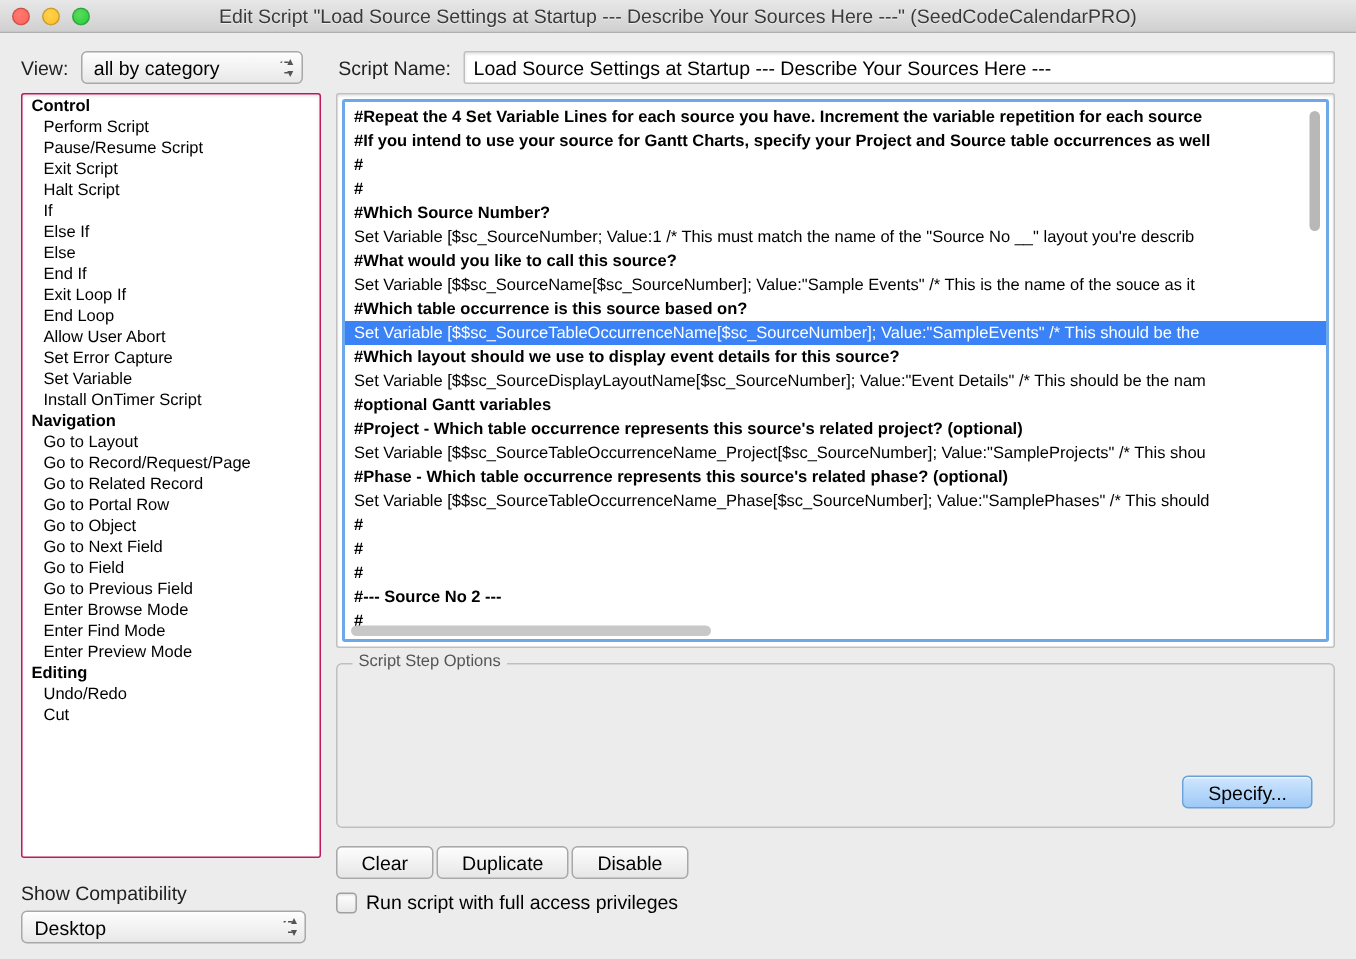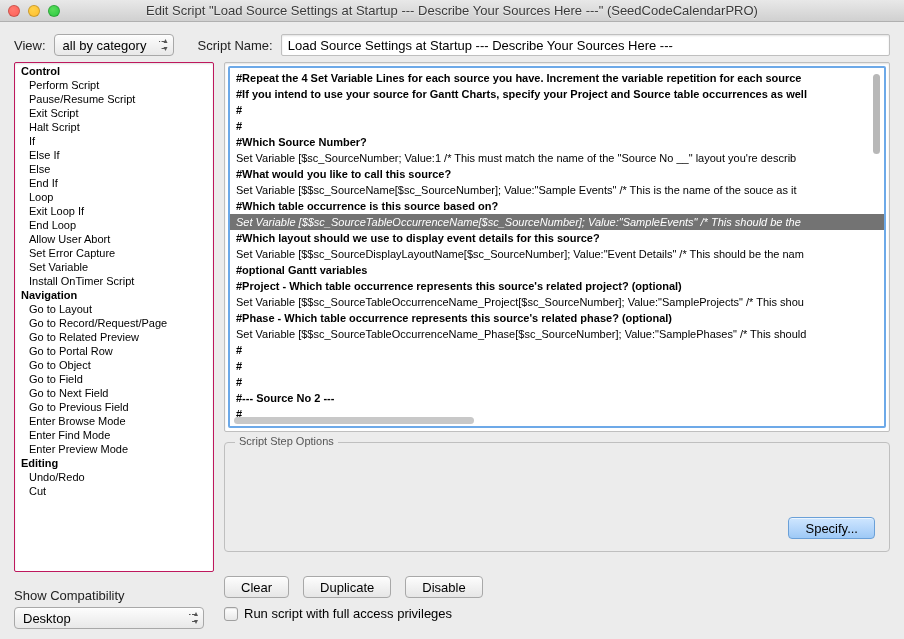--- a/index.html
+++ b/index.html
@@ -166,23 +166,22 @@
       line-height: 16px;
       white-space: nowrap;
       position: relative;
     }
     .script-line {
       padding: 0 6px;
       white-space: nowrap;
     }
     .script-line.bold { font-weight: bold; }
     .script-line.selected {
-      background: #737373;
+      background: #3b82f6;
       color: #fff;
-      font-style: italic;
     }
     .fake-vscroll {
       position: absolute;
       right: 4px;
       top: 6px;
       width: 7px;
       height: 80px;
       background: #b8b8b8;
       border-radius: 4px;
     }
@@ -227,23 +226,23 @@
       display: inline-flex;
       align-items: center;
       box-shadow: 0 1px 0 rgba(255,255,255,0.6) inset;
       cursor: default;
     }
     .btn.primary {
       background: linear-gradient(to bottom, #cfe6ff, #9ec9f6);
       border-color: #6aa0d8;
     }
     .button-row {
-      margin-top: 24px;
-      display: flex;
-      gap: 14px;
+      margin-top: 12px;
+      display: flex;
+      gap: 2px;
       align-items: flex-end;
     }
     .checkbox-row {
       margin-top: 8px;
       display: flex;
       align-items: center;
       gap: 6px;
       font-size: 13px;
     }
     .checkbox {
@@ -266,21 +265,21 @@
     <div class="traffic-light tl-yellow"></div>
     <div class="traffic-light tl-green"></div>
   </div>
   <div class="title-text">Edit Script "Load Source Settings at Startup --- Describe Your Sources Here ---" (SeedCodeCalendarPRO)</div>
 </div>
 
 <div class="content">
 
   <div class="top-row">
     <span class="label">View:</span>
-    <div class="select" style="width:120px">
+    <div class="select" style="width:148px">
       <span>all by category</span>
       <span class="arrows">▴<br>▾</span>
     </div>
     <span style="width:8px"></span>
     <span class="label">Script Name:</span>
     <input class="text-input" value="Load Source Settings at Startup --- Describe Your Sources Here ---" style="">
   </div>
 
   <div class="main-area">
 
@@ -288,35 +287,34 @@
       <div class="listbox" id="steps-list">
           <div class="list-category">Control</div>
           <div class="list-item">Perform Script</div>
           <div class="list-item">Pause/Resume Script</div>
           <div class="list-item">Exit Script</div>
           <div class="list-item">Halt Script</div>
           <div class="list-item">If</div>
           <div class="list-item">Else If</div>
           <div class="list-item">Else</div>
           <div class="list-item">End If</div>
-          <div class="list-item">Loop</div>
           <div class="list-item">Exit Loop If</div>
           <div class="list-item">End Loop</div>
           <div class="list-item">Allow User Abort</div>
           <div class="list-item">Set Error Capture</div>
           <div class="list-item">Set Variable</div>
           <div class="list-item">Install OnTimer Script</div>
           <div class="list-category">Navigation</div>
           <div class="list-item">Go to Layout</div>
           <div class="list-item">Go to Record/Request/Page</div>
-          <div class="list-item">Go to Related Preview</div>
+          <div class="list-item">Go to Related Record</div>
           <div class="list-item">Go to Portal Row</div>
           <div class="list-item">Go to Object</div>
+          <div class="list-item">Go to Next Field</div>
           <div class="list-item">Go to Field</div>
-          <div class="list-item">Go to Next Field</div>
           <div class="list-item">Go to Previous Field</div>
           <div class="list-item">Enter Browse Mode</div>
           <div class="list-item">Enter Find Mode</div>
           <div class="list-item">Enter Preview Mode</div>
           <div class="list-category">Editing</div>
           <div class="list-item">Undo/Redo</div>
           <div class="list-item">Cut</div>
         </div>
       <div class="compat-area">
         <div class="label" style="font-size:13px">Show Compatibility</div>

